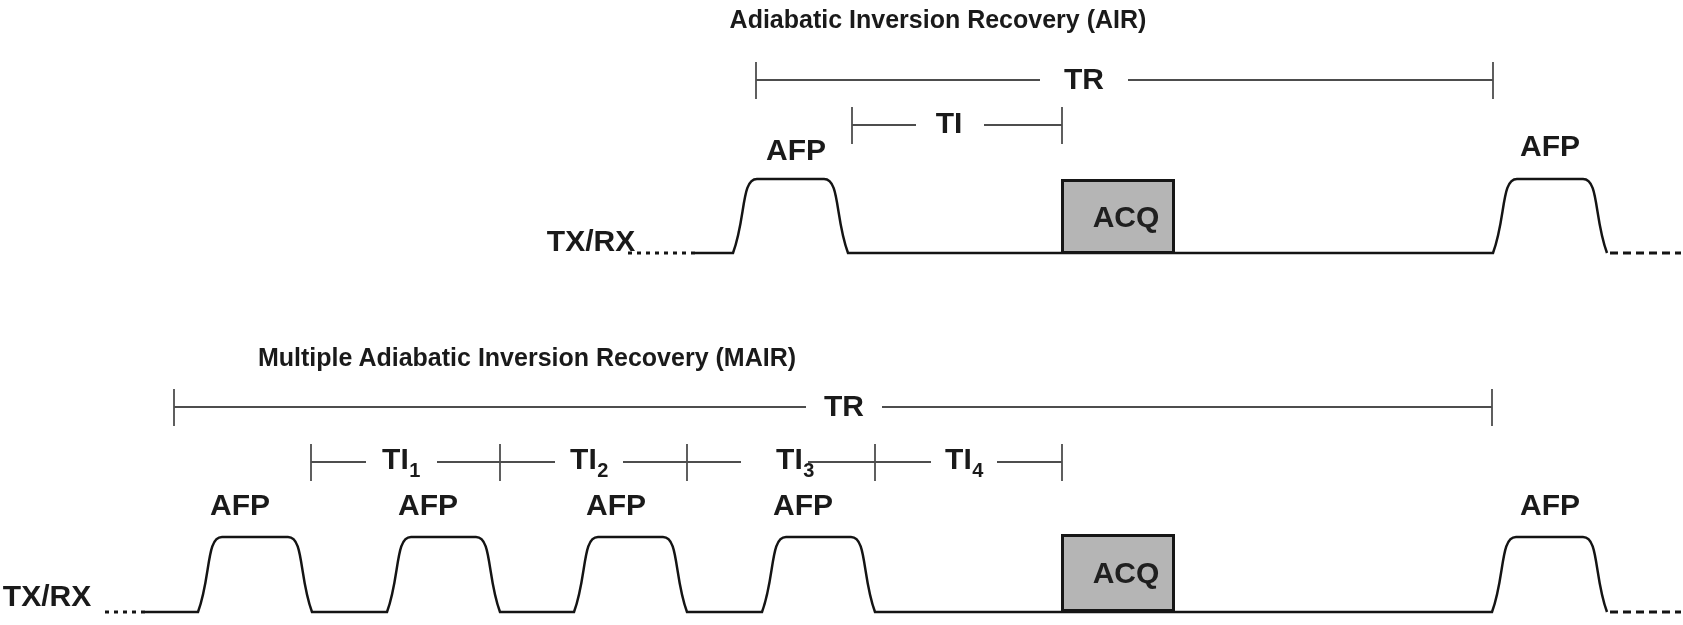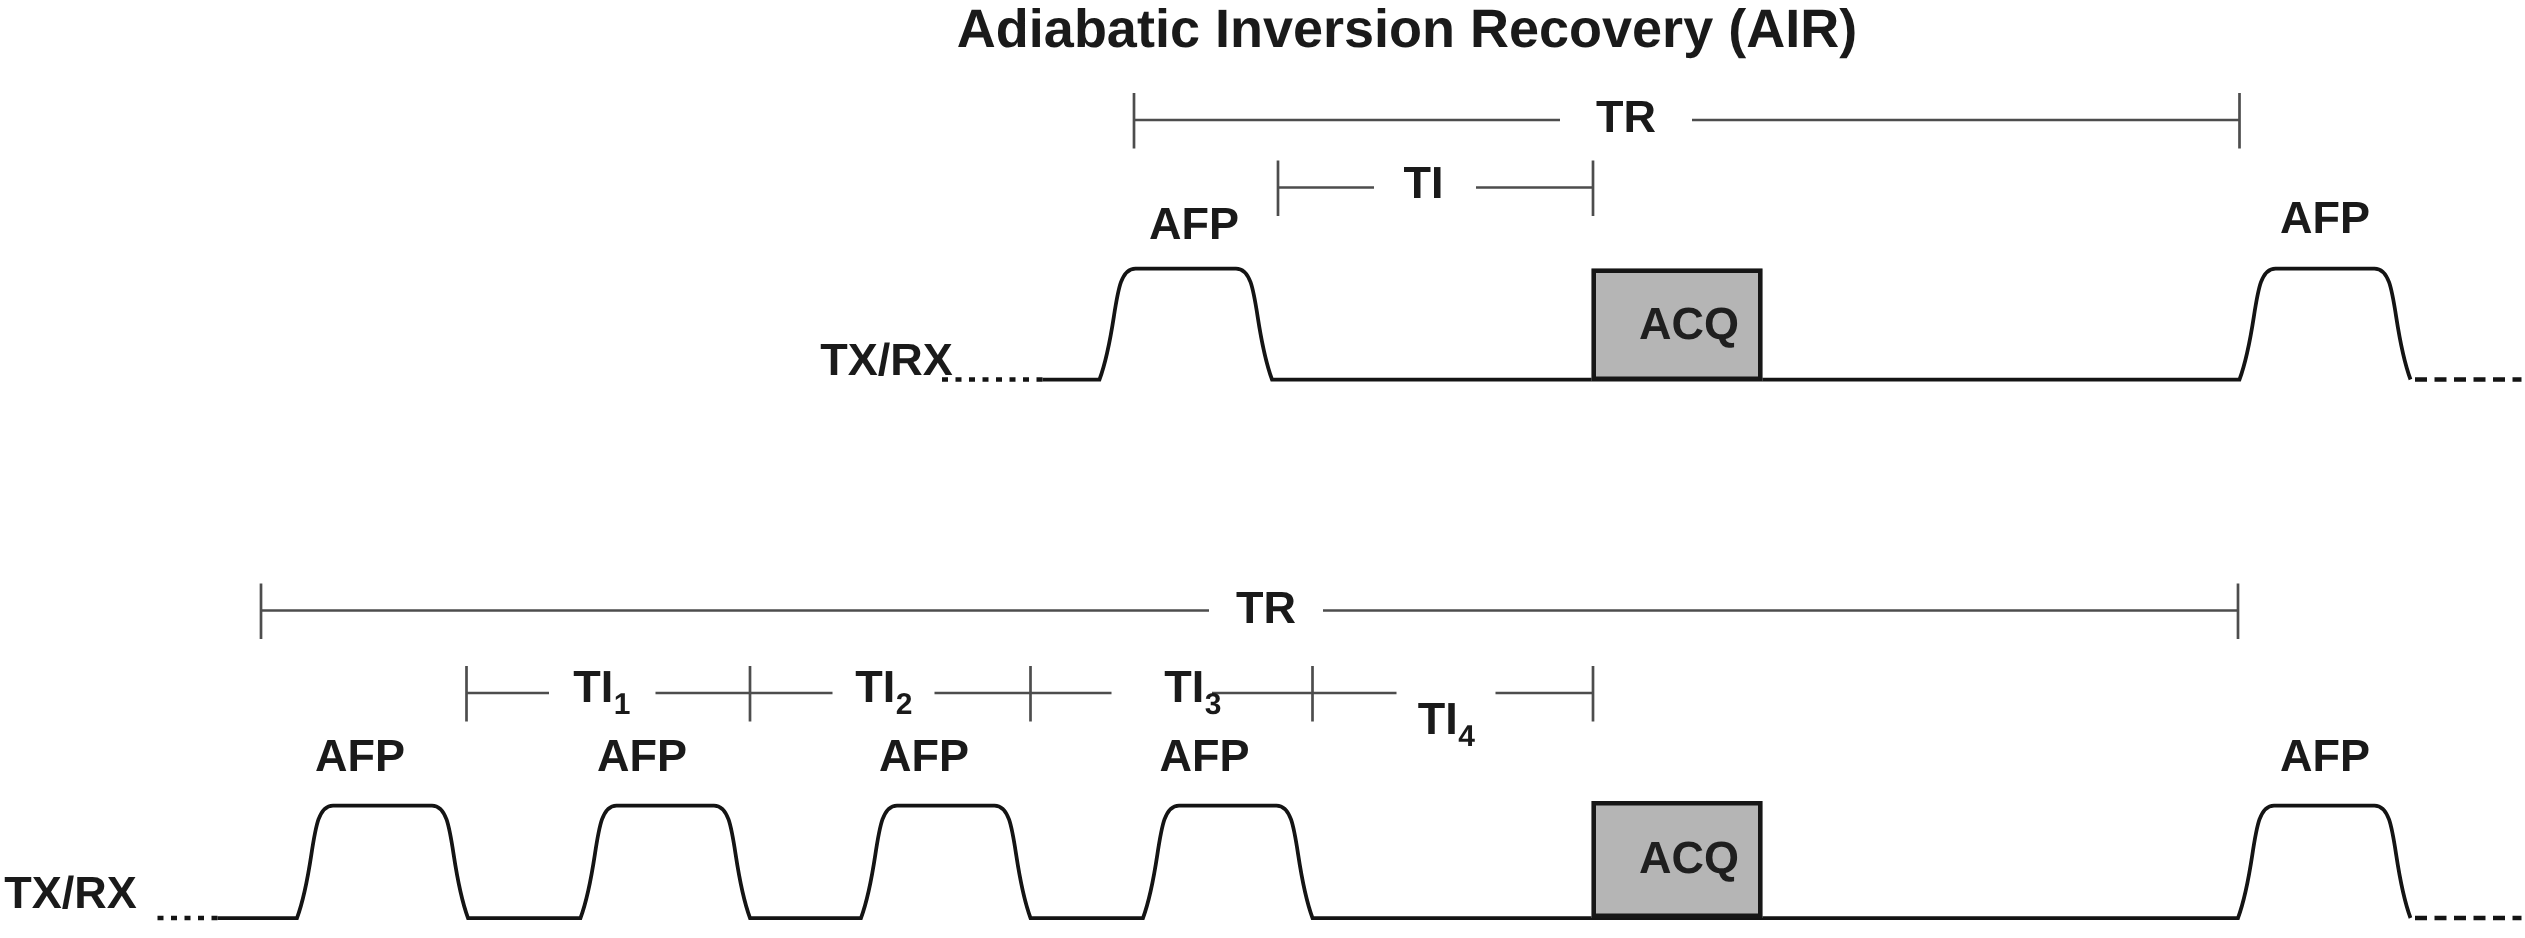--- a/index.html
+++ b/index.html
@@ -14,21 +14,21 @@
   #wave-svg{position:absolute;left:0;top:0;}
   .lbl{
     position:absolute;
     transform:translate(-50%,-50%);
     font-weight:bold;
     font-size:30px;
     white-space:nowrap;
     color:#1a1a1a;
     line-height:1;
   }
-  .title{font-size:36px;letter-spacing:0px;}
+  .title{font-size:25px;letter-spacing:0px;}
   .lbl sub{
     font-size:20px;
     vertical-align:baseline;
     position:relative;
     top:0.38em;
     left:0.02em;
   }
   .acq-box{
     position:absolute;
     box-sizing:border-box;
@@ -117,33 +117,34 @@
   <div class="lbl" style="left:796px;top:150px;">AFP</div>
 
   <div class="lbl" style="left:1550px;top:146px;">AFP</div>
 
   <div class="lbl" style="left:591px;top:241px;">TX/RX</div>
 
   <div class="acq-box" style="left:1061px;top:179px;width:114px;height:75px;">
     <span>ACQ</span>
   </div>
 
+  <div class="lbl title" style="left:527px;top:357px;">Multiple Adiabatic Inversion Recovery (MAIR)</div>
 
   <div class="lbl" style="left:844px;top:406px;">TR</div>
 
   <div class="lbl" style="left:401px;top:459px;">
     <span>TI</span><sub>1</sub>
   </div>
   <div class="lbl" style="left:589px;top:459px;text-align:right;">
     <span>TI</span><sub>2</sub>
   </div>
   <div class="lbl" style="left:795px;top:459px;">
     <span>TI</span><sub>3</sub>
   </div>
-  <div class="lbl" style="left:964px;top:480px;">
+  <div class="lbl" style="left:964px;top:459px;">
     <span>TI</span><sub>4</sub>
   </div>
 
   <div class="lbl" style="left:240px;top:505px;">AFP</div>
   <div class="lbl" style="left:428px;top:505px;">AFP</div>
   <div class="lbl" style="left:616px;top:505px;">AFP</div>
   <div class="lbl" style="left:803px;top:505px;">AFP</div>
   <div class="lbl" style="left:1550px;top:505px;">AFP</div>
 
   <div class="lbl" style="left:47px;top:596px;">TX/RX</div>

